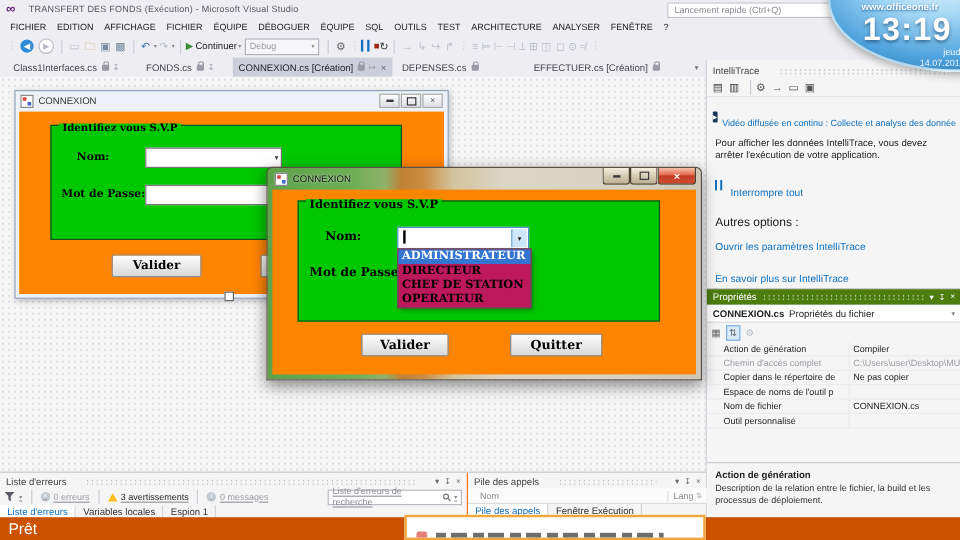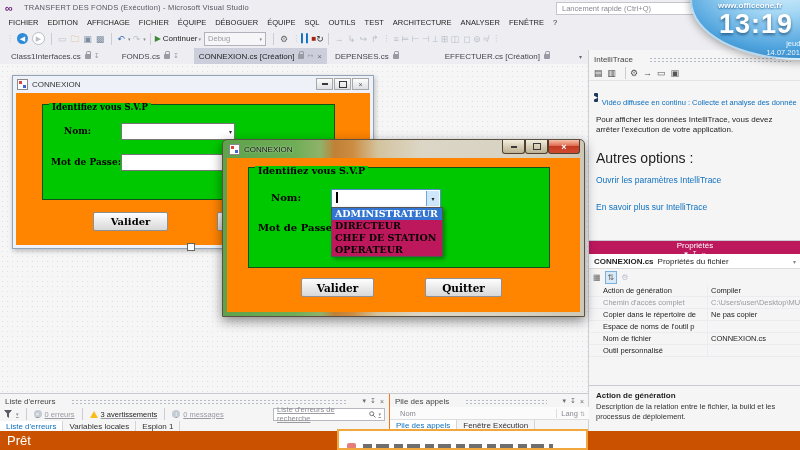--- a/index.html
+++ b/index.html
@@ -91,21 +91,21 @@
   .opt.selected{background:#3375D1;color:#fff;}
   
   #right-panel{left:588px;top:50px;width:212px;height:381px;background:#F5F5F5;border-left:1px solid #cfcfd6;}
   .phead{display:flex;align-items:center;font-size:8px;color:#444;padding:0 5px;height:12px;gap:11px;}
   .hdots{flex:1;height:5px;margin:0 5px;background-image:radial-gradient(#b6bac6 0.8px,transparent 0.8px);background-size:4px 3px;}
   .hicons{font-size:7px;color:#6a6a74;display:flex;gap:4px;align-items:center;}
   .it-tbi{font-size:9px;color:#555;margin-right:5px;}
   .link{color:#0E70C0;margin-top:11px;}
   
   #props{position:absolute;left:0;top:190px;width:212px;height:145px;border-top:1px solid #c9c9d0;}
-  #props-header{height:13px;background:#be185d;color:#fff;display:flex;align-items:center;padding:0 5px;font-size:8px;flex-direction:column;}
+  #props-header{height:13px;background:#4d7c0f;color:#fff;display:flex;align-items:center;padding:0 5px;font-size:8px;}
   #props-header .hdots{background-image:radial-gradient(rgba(255,255,255,.7) 0.8px,transparent 0.8px);}
   #props-object{height:14px;background:#fff;border-bottom:1px solid #ddd;display:flex;align-items:center;padding:0 5px;font-size:8px;gap:4px;}
   #props-toolbar{height:16px;display:flex;align-items:center;padding:0 4px;gap:4px;font-size:8px;color:#666;}
   .ptool-sel{border:1px solid #7ab0e0;background:#d8e9f7;padding:0 2px;line-height:11px;}
   .prow{display:flex;height:11px;line-height:11px;font-size:7.5px;border-bottom:1px solid #ececf0;}
   .prow .pn{width:104px;padding-left:14px;color:#1e1e1e;overflow:hidden;white-space:nowrap;}
   .prow .pv{flex:1;padding-left:3px;color:#1e1e1e;overflow:hidden;white-space:nowrap;border-left:1px solid #ececf0;}
   .prow.dim .pn,.prow.dim .pv{color:#9a9aa2;}
   #props-desc{position:absolute;left:0;top:335px;width:212px;height:46px;border-top:1px solid #c9c9d0;
       background:#F5F5F5;padding:5px 7px;box-sizing:border-box;}
@@ -322,21 +322,25 @@
       <span class="it-tbi gray">→</span>
       <span class="it-tbi gray">▭</span>
       <span class="it-tbi gray">▣</span>
     </div>
     <div class="flex" style="margin:6px 5px 0 5px;gap:4px;">
       <span style="width:10px;height:9px;background:#1b3a5c;color:#fff;font-size:5px;display:inline-flex;align-items:center;justify-content:center;border-radius:1px;">▶</span>
       <span class="link" style="font-size:7.5px;white-space:nowrap;">Vidéo diffusée en continu : Collecte et analyse des donnée</span>
 
     </div>
     <div style="margin:8px 7px 0 7px;font-size:8px;line-height:10px;color:#1e1e1e;width:190px;">Pour afficher les données IntelliTrace, vous devez arrêter l'exécution de votre application.</div>
-    <div style="margin:15px 7px 0 7px;font-size:14px;">Autres options :</div>
+    <div class="flex" style="margin:9px 7px 0 7px;gap:4px;">
+      <span class="pausei" style="font-size:7px;">▎▎</span>
+      <span class="link" style="font-size:8.5px;">Interrompre tout</span>
+    </div>
+    <div style="margin:15px 7px 0 7px;font-size:10px;">Autres options :</div>
     <div class="link" style="margin:9px 7px 0 7px;font-size:8.5px;">Ouvrir les paramètres IntelliTrace</div>
     <div class="link" style="margin:17px 7px 0 7px;font-size:8.5px;">En savoir plus sur IntelliTrace</div>
 
     <div id="props">
       <div id="props-header">
         <span>Propriétés</span>
         <span class="hdots"></span>
         <span class="hicons" style="color:#fff;">
           <span>▾</span>
           <span>↧</span>

